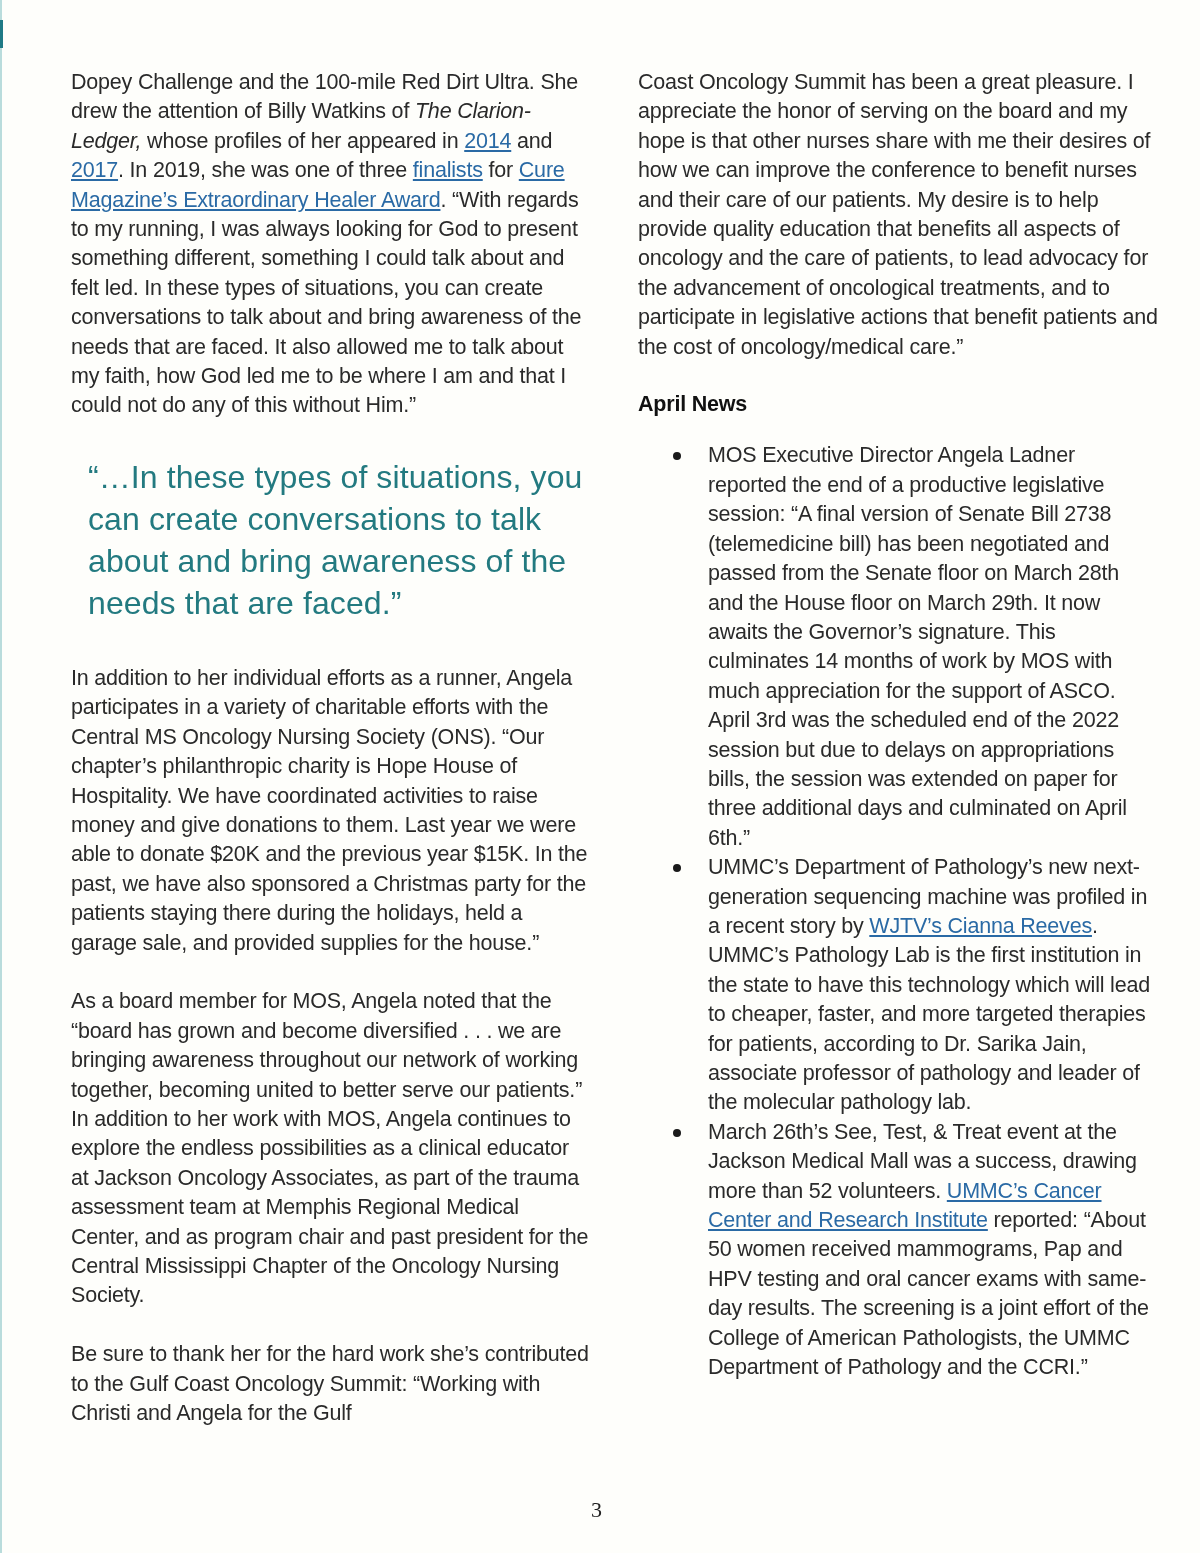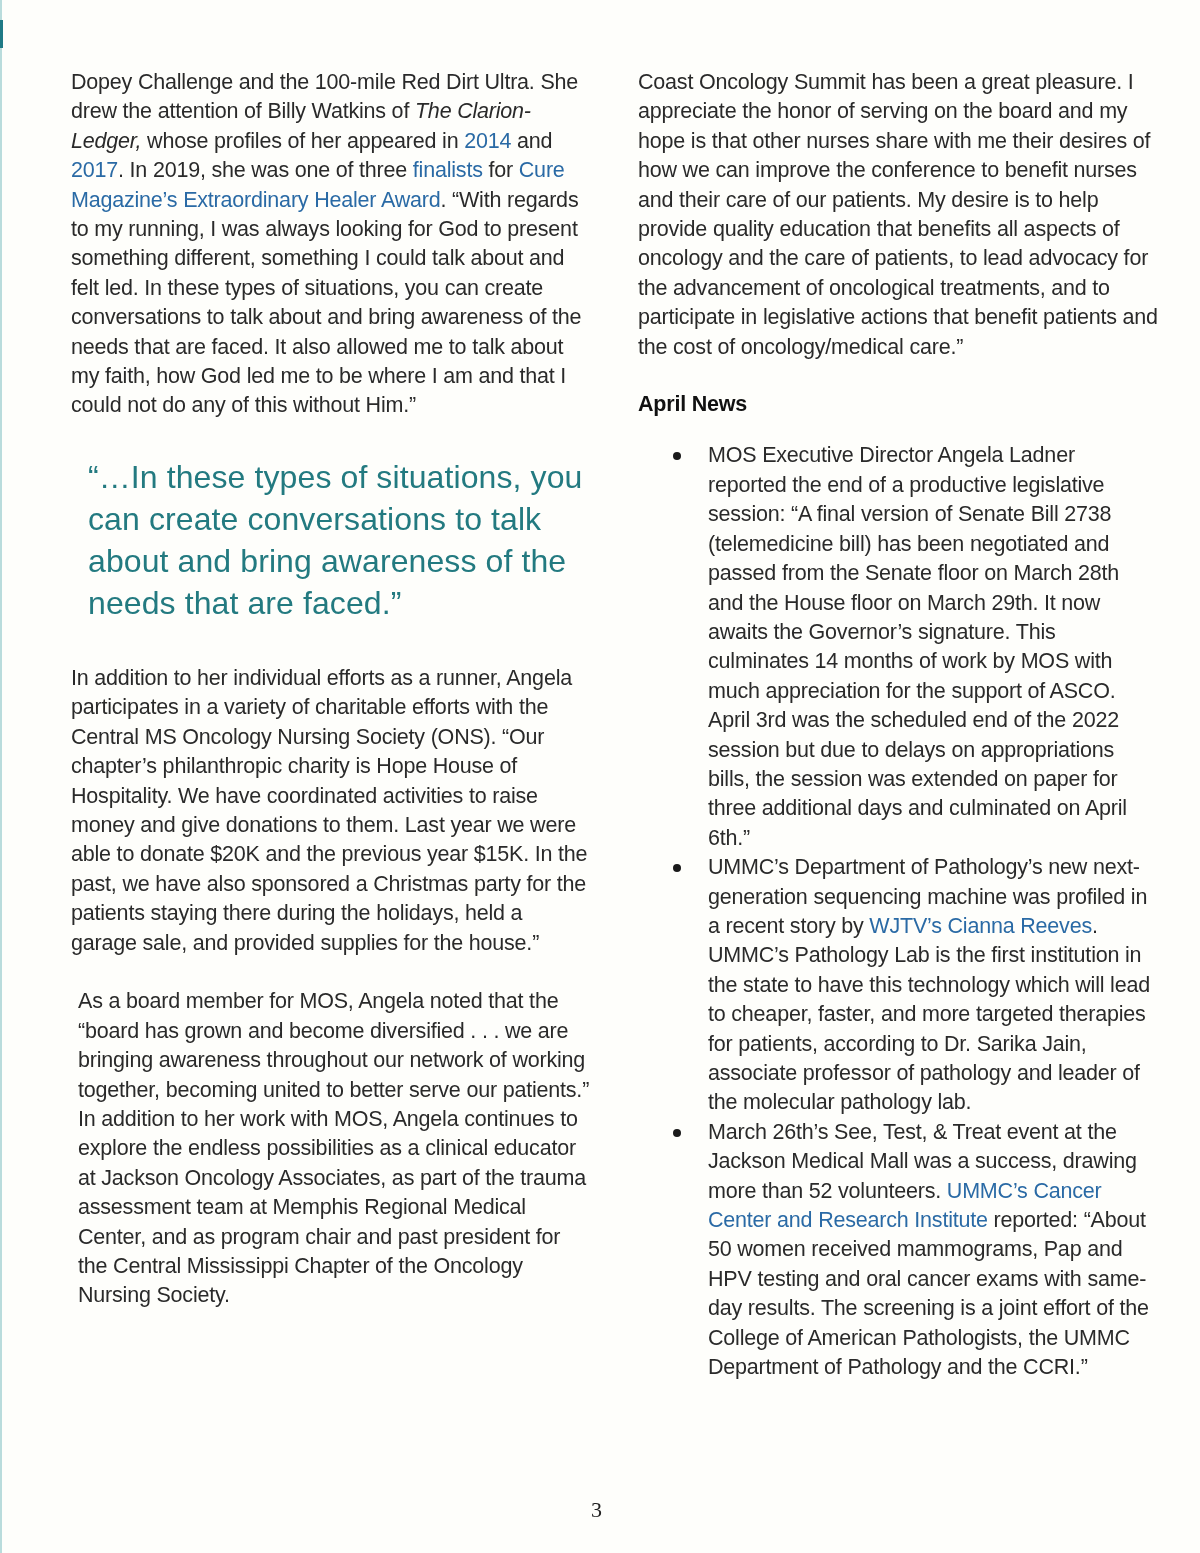--- a/index.html
+++ b/index.html
@@ -30,23 +30,24 @@
   .col {
     position: absolute;
     top: 68px;
     font-size: 21.5px;
     line-height: 29.4px;
     letter-spacing: -0.2px;
   }
   .col-left { left: 71px; width: 520px; }
   .col-right { left: 638px; width: 520px; }
   p { margin: 0; }
-  .para-gap { margin-top: 29.4px; margin-left: 7px; }
+  .para-gap { margin-top: 29.4px; }
   a.link {
     color: #2a6aa5;
+    text-decoration: underline;
     text-underline-offset: 2px;
   }
   .pull-quote {
     color: #237a80;
     font-size: 32px;
     line-height: 42px;
     margin: 35px 0 40px 17px;
     letter-spacing: 0.1px;
   }
   h3.section-heading {
@@ -91,20 +92,21 @@
 
 <div class="col col-left">
   <p><span>Dopey Challenge and the 100-mile Red Dirt Ultra. She drew the attention of Billy Watkins of </span><em>The Clarion-Ledger,</em><span> whose profiles of her appeared in </span><a class="link">2014</a><span> and </span><a class="link">2017</a><span>. In 2019, she was one of three </span><a class="link">finalists</a><span> for </span><a class="link">Cure Magazine’s Extraordinary Healer Award</a><span>. “With regards to my running, I was always looking for God to present something different, something I could talk about and felt led. In these types of situations, you can create conversations to talk about and bring awareness of the needs that are faced. It also allowed me to talk about my faith, how God led me to be where I am and that I could not do any of this without Him.”</span></p>
 
   <p class="pull-quote">“…In these types of situations, you can create conversations to talk about and bring awareness of the needs that are faced.”</p>
 
   <p>In addition to her individual efforts as a runner, Angela participates in a variety of charitable efforts with the Central MS Oncology Nursing Society (ONS). “Our chapter’s philanthropic charity is Hope House of Hospitality. We have coordinated activities to raise money and give donations to them. Last year we were able to donate $20K and the previous year $15K. In the past, we have also sponsored a Christmas party for the patients staying there during the holidays, held a garage sale, and provided supplies for the house.”</p>
 
   <p class="para-gap">As a board member for MOS, Angela noted that the “board has grown and become diversified . . . we are bringing awareness throughout our network of working together, becoming united to better serve our patients.” In addition to her work with MOS, Angela continues to explore the endless possibilities as a clinical educator at Jackson Oncology Associates, as part of the trauma assessment team at Memphis Regional Medical Center, and as program chair and past president for the Central Mississippi Chapter of the Oncology Nursing Society.</p>
 
+  <p class="para-gap">Be sure to thank her for the hard work she’s contributed to the Gulf Coast Oncology Summit: “Working with Christi and Angela for the Gulf</p>
 </div>
 
 <div class="col col-right">
   <p>Coast Oncology Summit has been a great pleasure. I appreciate the honor of serving on the board and my hope is that other nurses share with me their desires of how we can improve the conference to benefit nurses and their care of our patients. My desire is to help provide quality education that benefits all aspects of oncology and the care of patients, to lead advocacy for the advancement of oncological treatments, and to participate in legislative actions that benefit patients and the cost of oncology/medical care.”</p>
 
   <h3 class="section-heading">April News</h3>
 
   <ul class="news">
     <li>
       <span class="bullet"></span>

